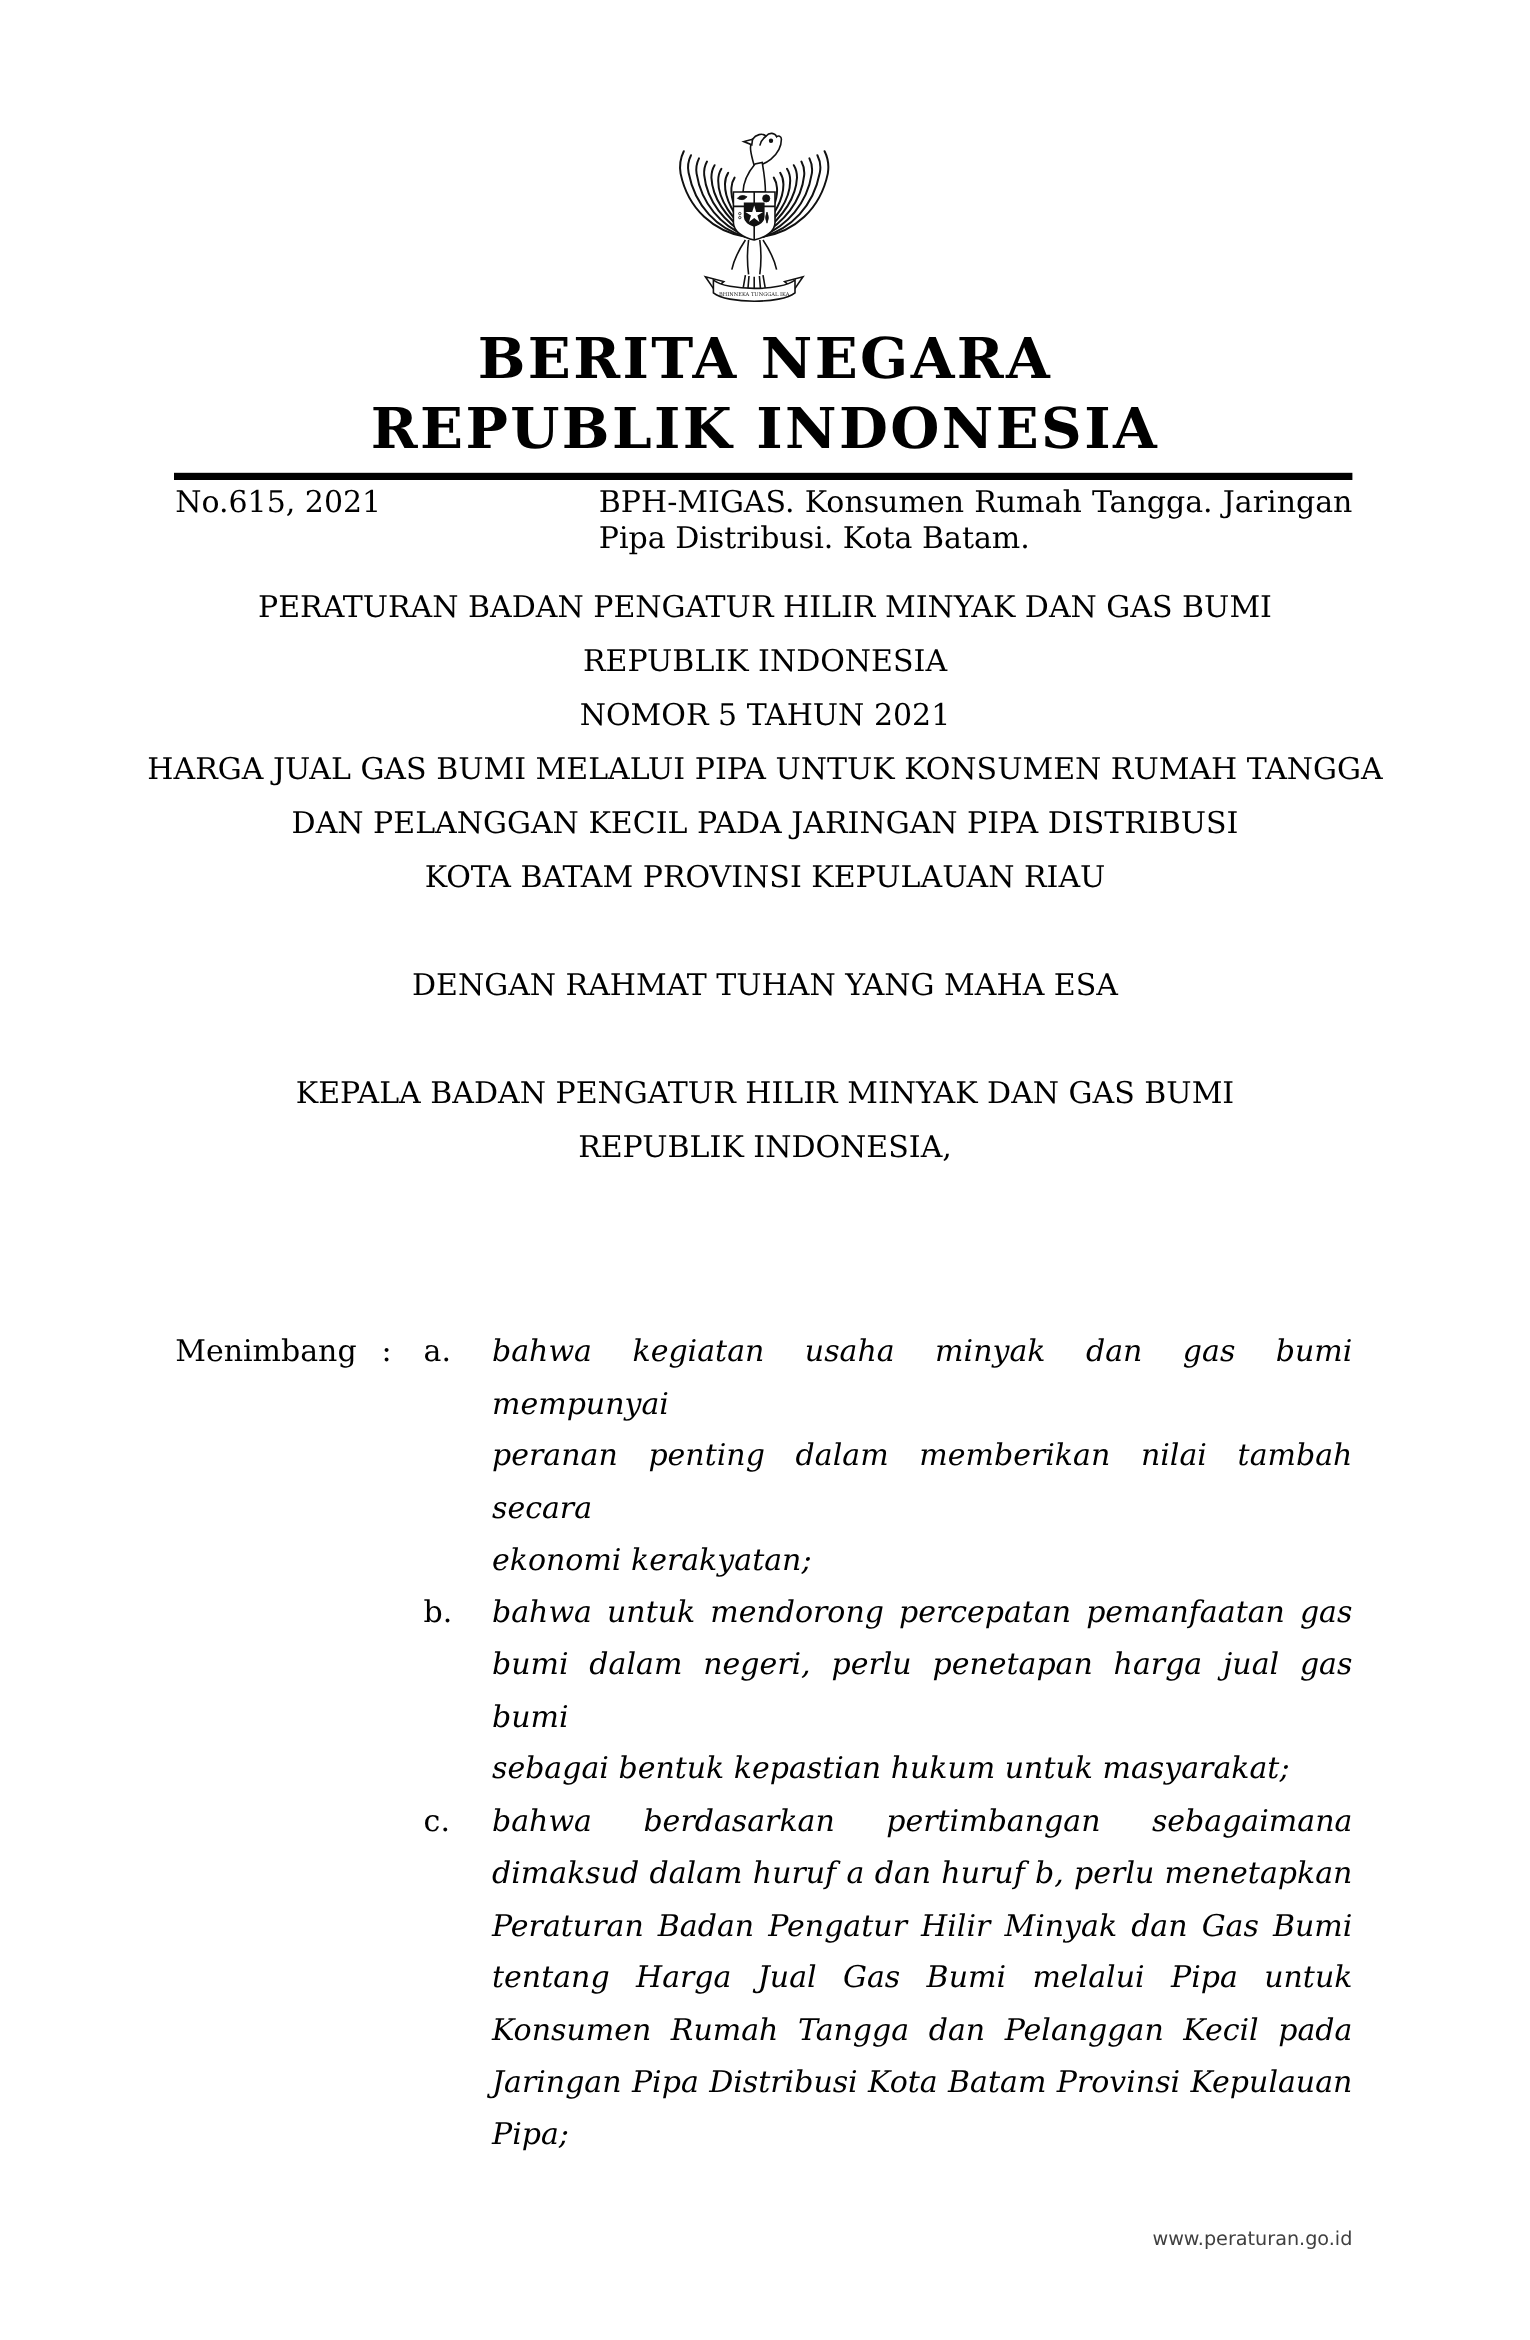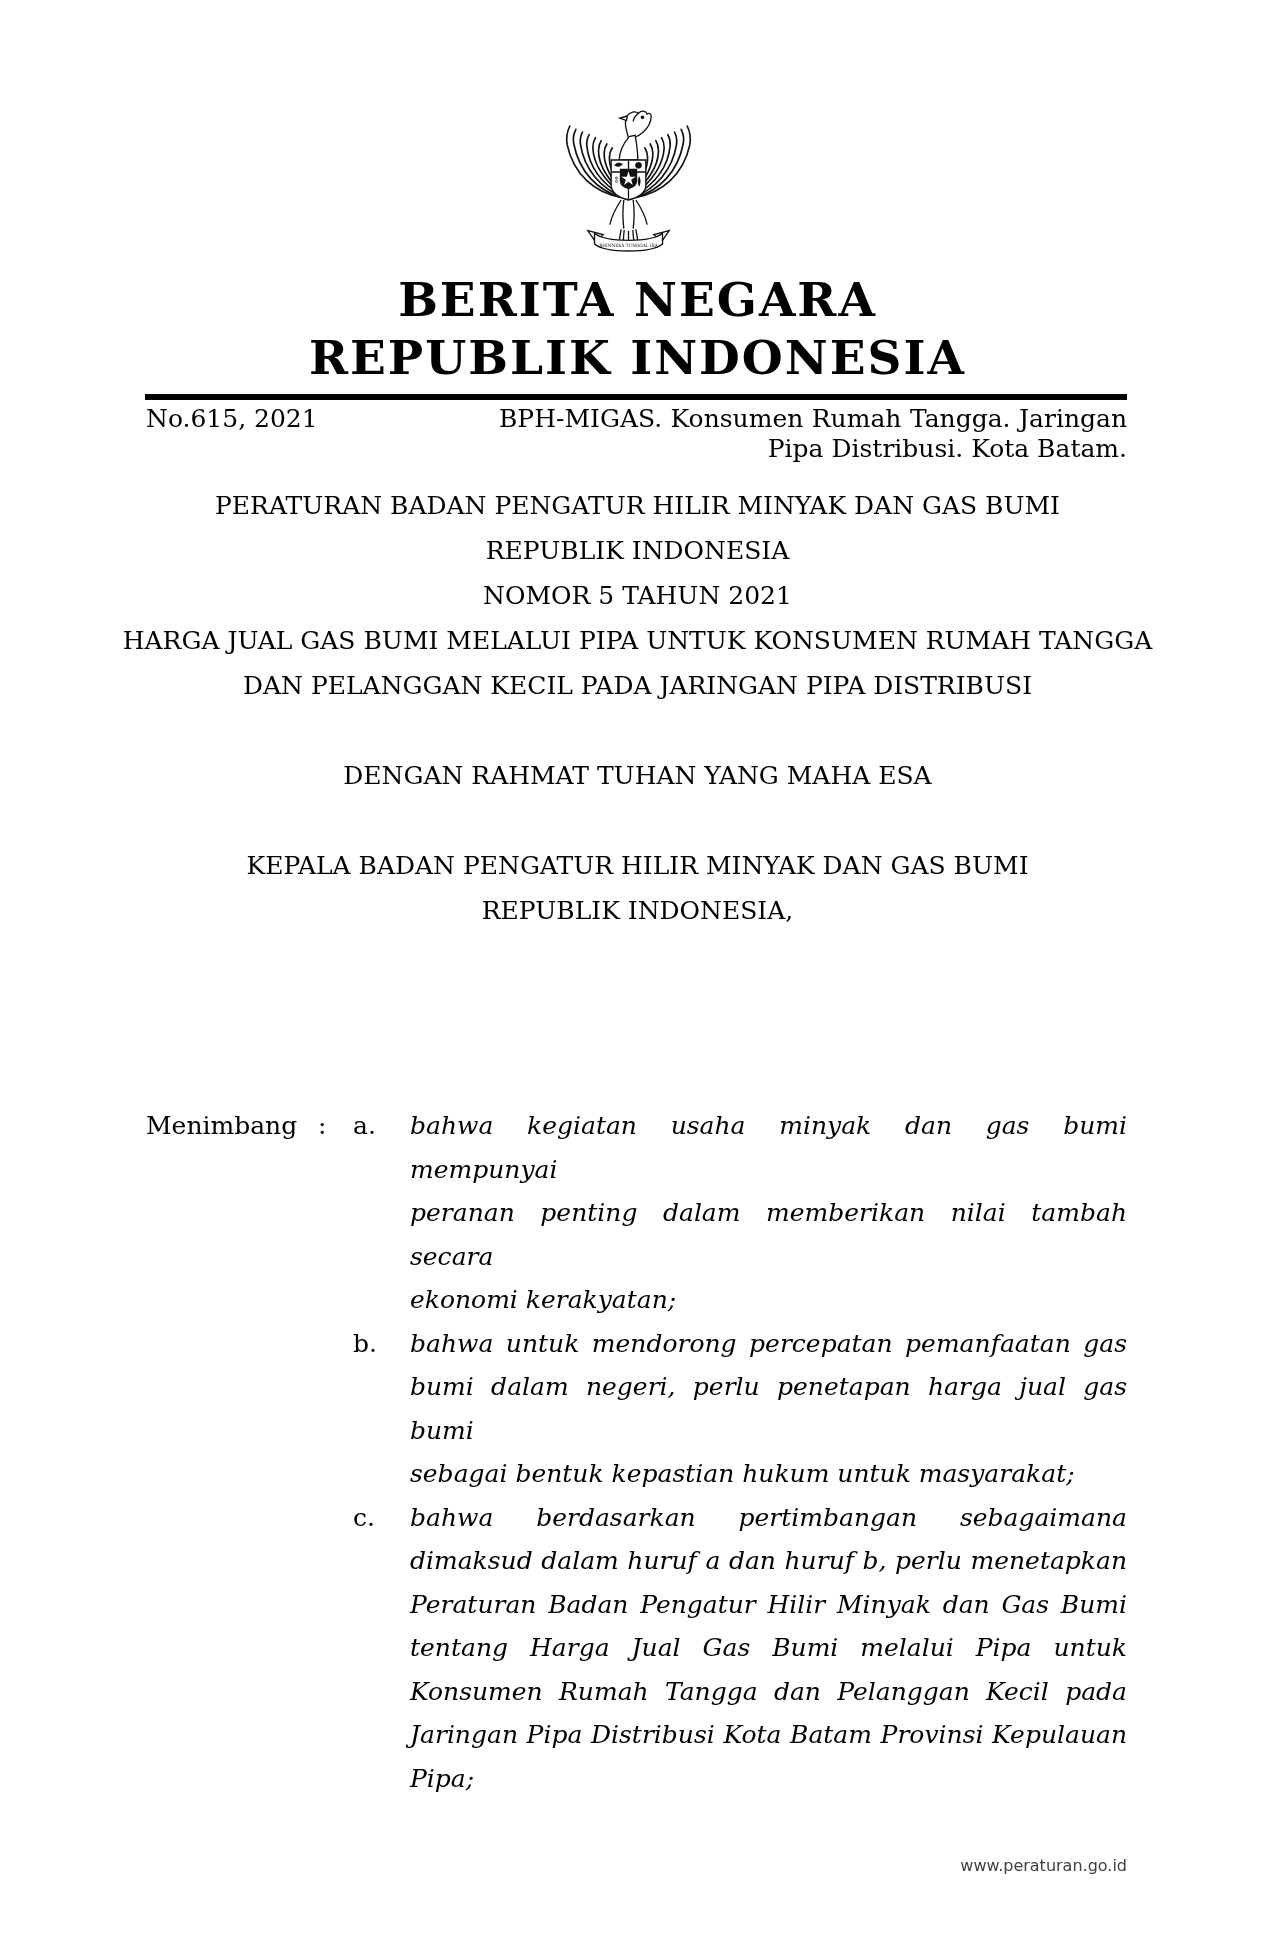--- a/index.html
+++ b/index.html
@@ -23,21 +23,21 @@
   }
   
   .rule{position:absolute;left:145px;top:394px;width:982px;height:6px;background:#000;}
   
   .header-row{
     position:absolute;left:146px;top:404px;width:981px;
     display:flex;font-size:25px;line-height:30px;
   }
   .header-number{width:353px;flex:none;}
   .header-subject{flex:1;}
-  .hs-line{display:block;text-align:right;}
+  .hs-line{display:block;}
   .hs-line.just{text-align:justify;text-align-last:justify;}
   
   .title-block{
     position:absolute;left:0;top:483px;width:1275px;
     text-align:center;font-size:25px;line-height:45px;white-space:nowrap;
   }
   .tb-spacer{height:45px;}
   
   .menimbang{
     position:absolute;left:146px;top:1104px;width:981px;
@@ -143,20 +143,21 @@
       <span class="hs-line">Pipa Distribusi. Kota Batam.</span>
     </div>
   </div>
 
   <div class="title-block">
     <div>PERATURAN BADAN PENGATUR HILIR MINYAK DAN GAS BUMI</div>
     <div>REPUBLIK INDONESIA</div>
     <div>NOMOR 5 TAHUN 2021</div>
     <div>HARGA JUAL GAS BUMI MELALUI PIPA UNTUK KONSUMEN RUMAH TANGGA</div>
     <div>DAN PELANGGAN KECIL PADA JARINGAN PIPA DISTRIBUSI</div>
+    <div>KOTA BATAM PROVINSI KEPULAUAN RIAU</div>
     <div class="tb-spacer"></div>
     <div>DENGAN RAHMAT TUHAN YANG MAHA ESA</div>
     <div class="tb-spacer"></div>
     <div>KEPALA BADAN PENGATUR HILIR MINYAK DAN GAS BUMI</div>
     <div>REPUBLIK INDONESIA,</div>
   </div>
 
   <div class="menimbang">
     <div class="m-label">Menimbang</div>
     <div class="m-colon">:</div>

